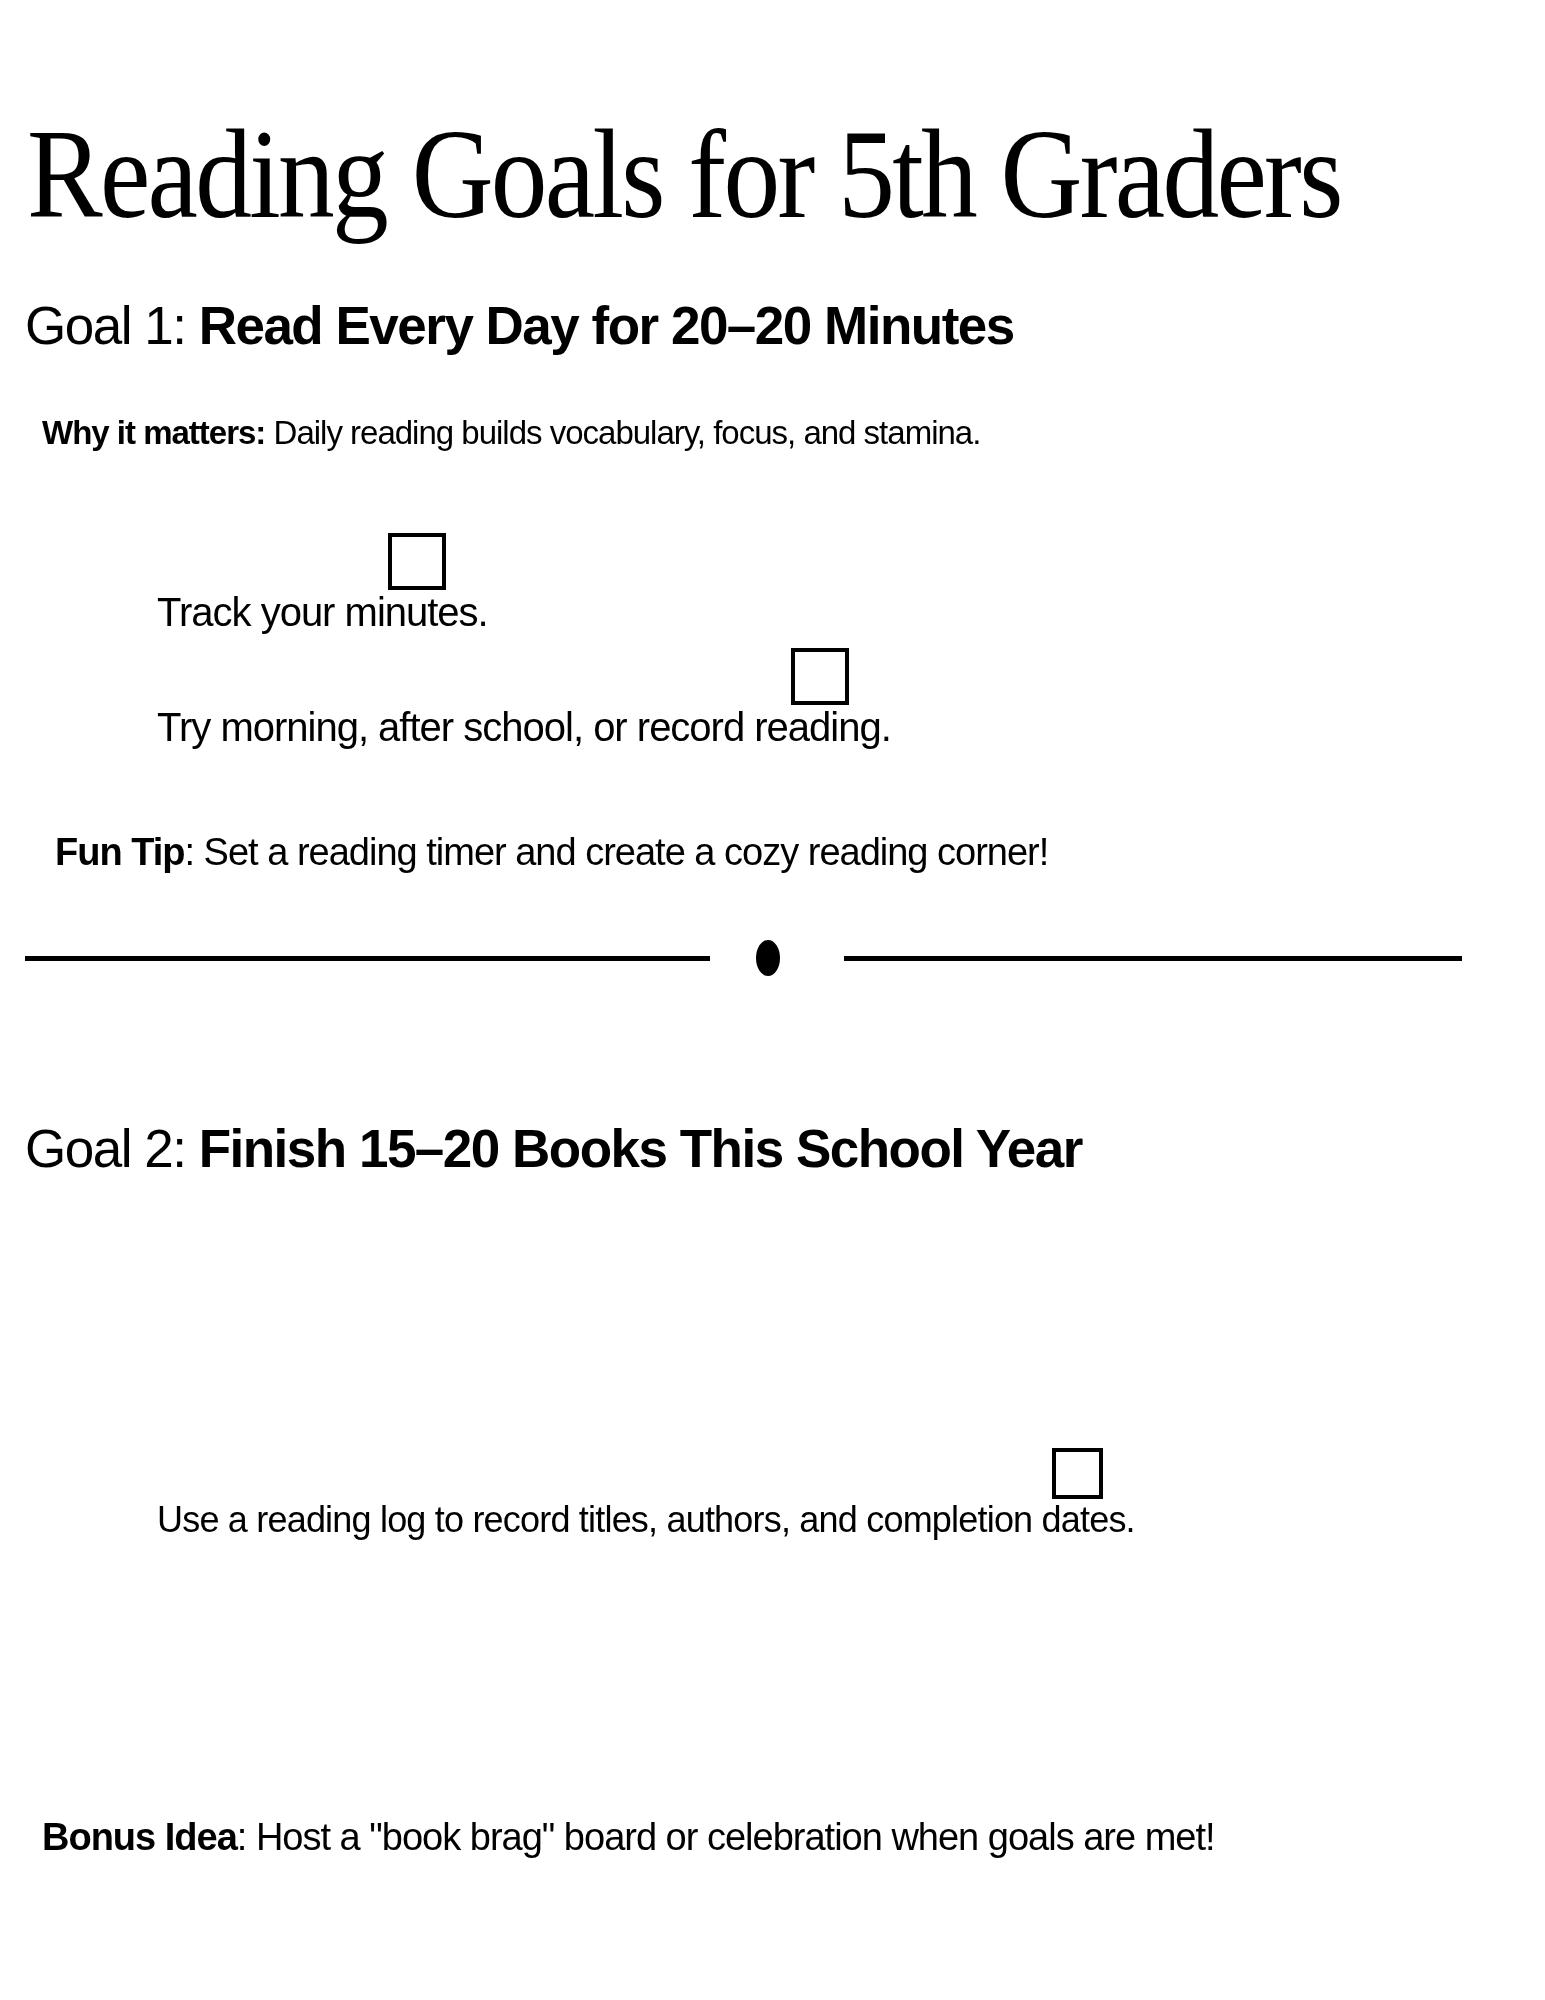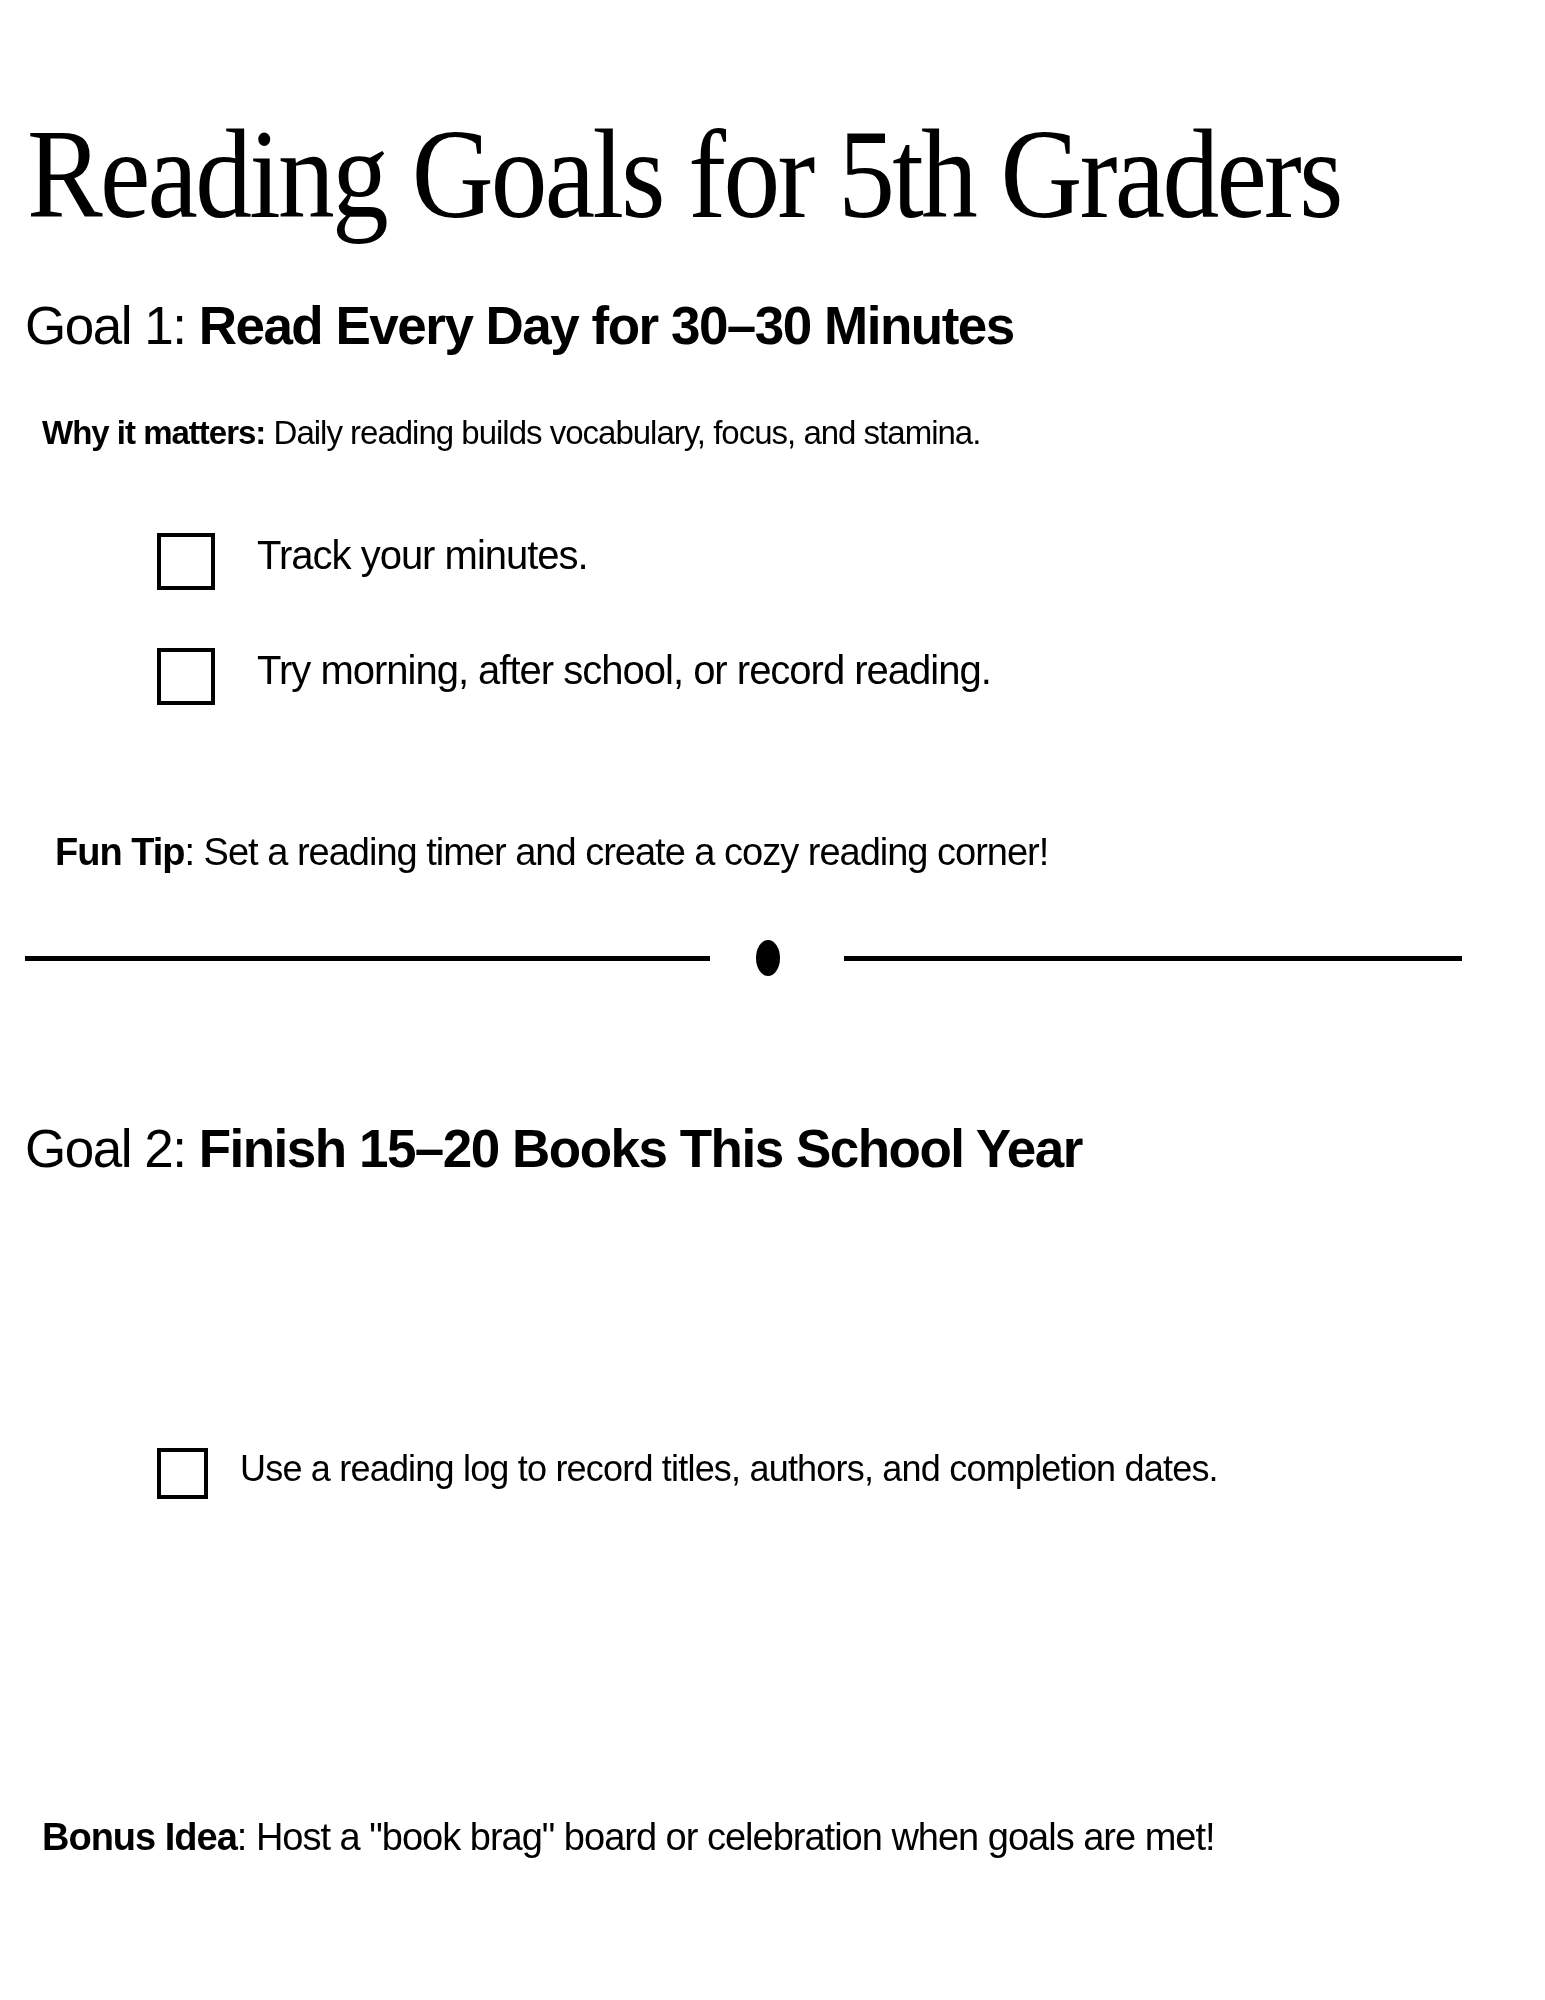--- a/index.html
+++ b/index.html
@@ -79,21 +79,22 @@
     top: 1778px;
     font-size: 38px;
     letter-spacing: -1px;
     white-space: nowrap;
   }
 
   
   .check-row {
     position: absolute;
     display: flex;
-    align-items: flex-start;
+    align-items: flex-end;
+    flex-direction: column;
   }
   .checkbox {
     box-sizing: border-box;
     border: 4px solid #000000;
     background: #ffffff;
     flex: none;
   }
   .g1-row { left: 157px; }
   .g1-row .checkbox { width: 58px; height: 57px; margin-right: 42px; }
   .g1-row .check-label { font-size: 40px; letter-spacing: -1px; white-space: nowrap; }
@@ -129,21 +130,21 @@
     flex: none;
   }
 </style>
 </head>
 <body>
 
 <div class="page">
 
   <h1 class="doc-title">Reading Goals for 5th Graders</h1>
 
-  <h2 class="goal-heading goal1-heading"><span class="goal-label">Goal 1:</span> <span class="goal-title">Read Every Day for 30–30 Minutes</span></h2>
+  <h2 class="goal-heading goal1-heading"><span class="goal-label">Goal 1:</span> <span class="goal-title">Read Every Day for 20–20 Minutes</span></h2>
 
   <p class="why-line"><strong>Why it matters:</strong><span> Daily reading builds vocabulary, focus, and stamina.</span></p>
 
   <div class="check-row g1-row g1-row-1">
     <span class="checkbox"></span>
     <span class="check-label">Track your minutes.</span>
   </div>
 
   <div class="check-row g1-row g1-row-2">
     <span class="checkbox"></span>

